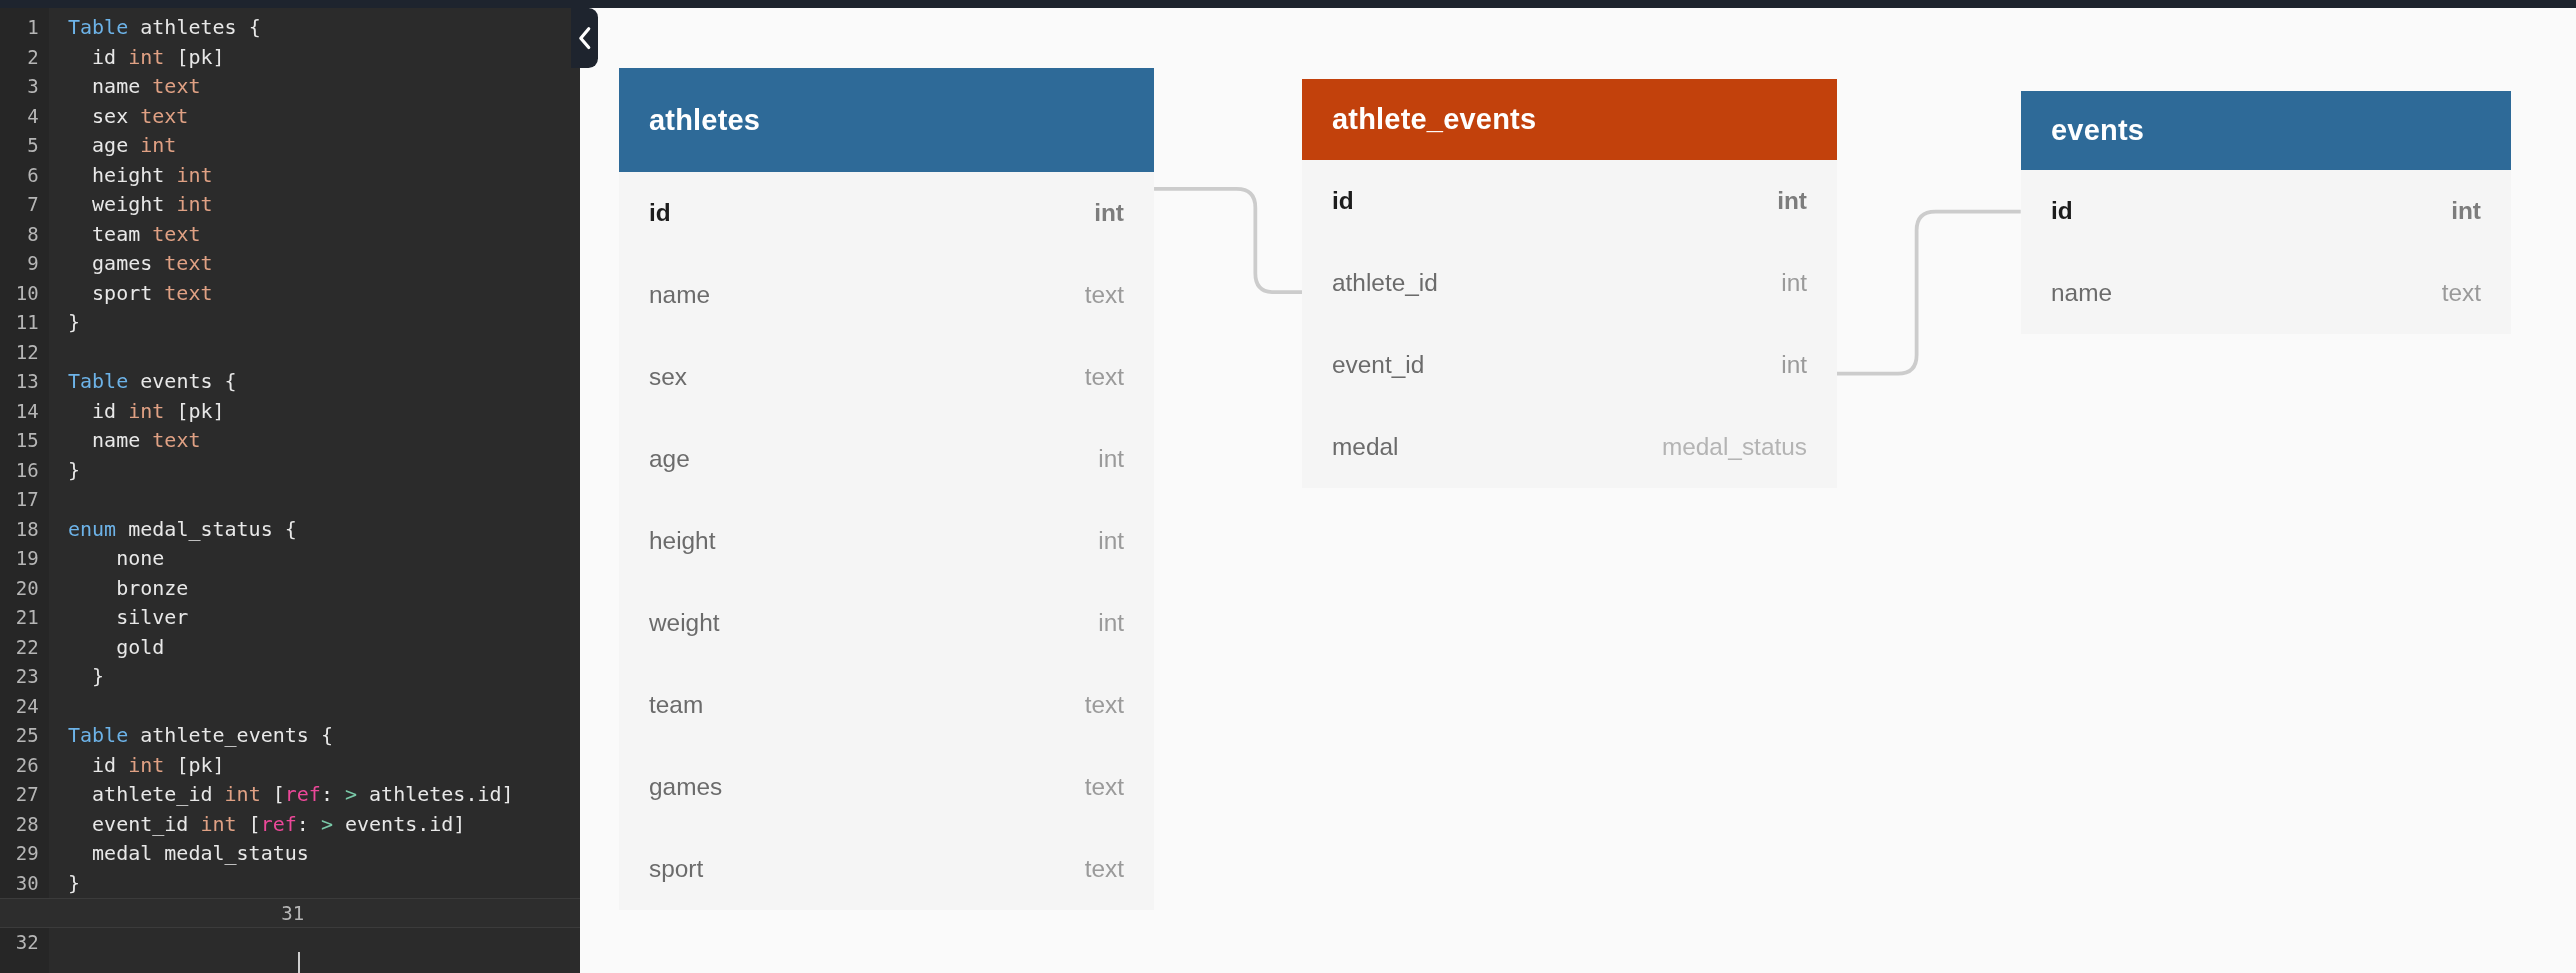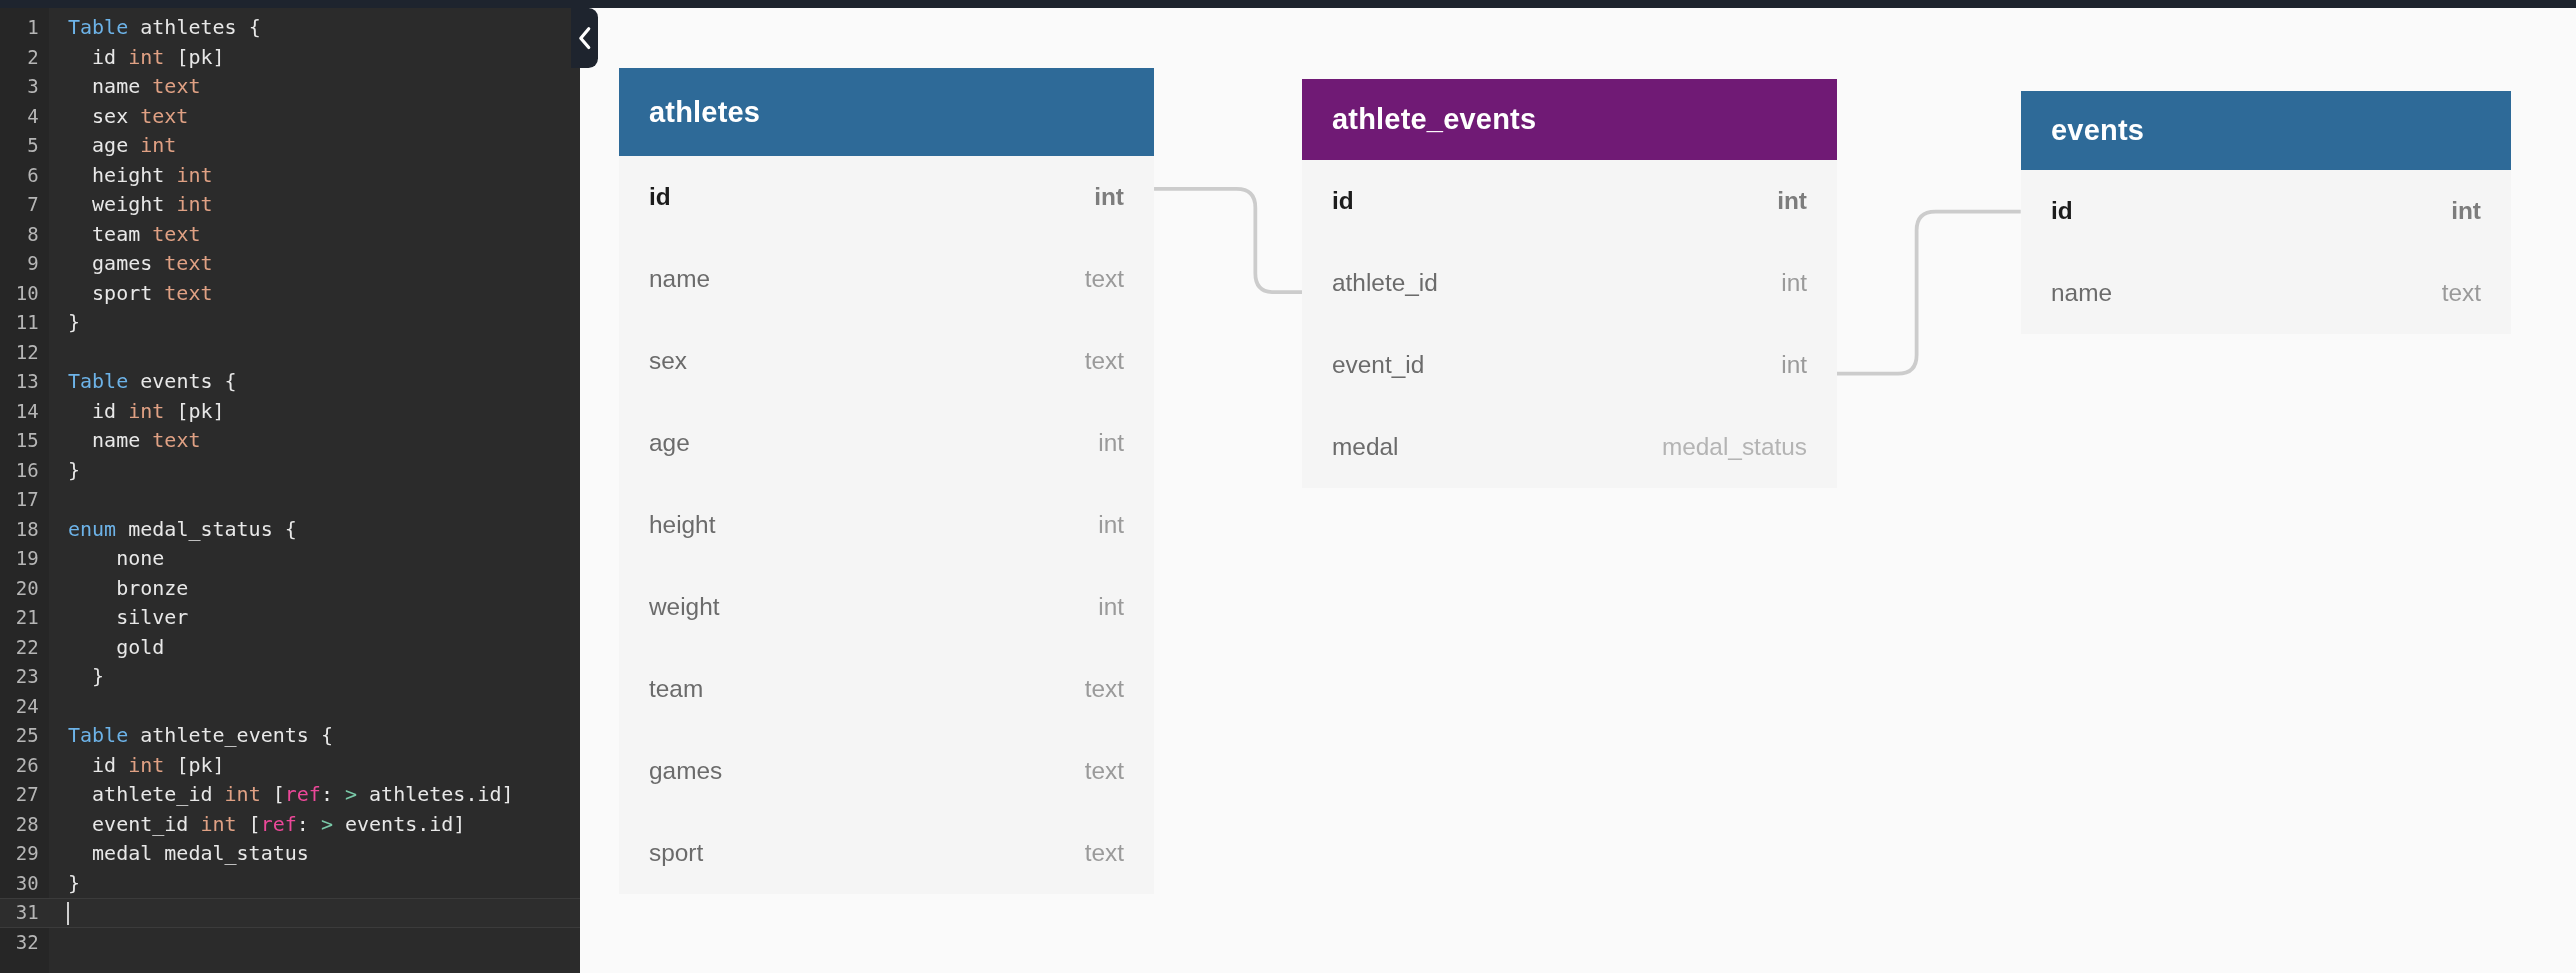--- a/index.html
+++ b/index.html
@@ -44,20 +44,21 @@
     height: 29.5px;
     white-space: pre;
     display: flex;
     align-items: center;
   }
   .code-line.active {
     background: #2d2d2d;
     border-top: 0.9px solid #3b3b3b;
     border-bottom: 0.9px solid #3b3b3b;
     height: 29.5px;
+    flex-direction: column;
   }
   .ln {
     flex: 0 0 49px;
     width: 49px;
     text-align: right;
     padding-right: 10.3px;
     color: #b6b6b6;
     font-size: 19px;
     user-select: none;
   }
@@ -189,21 +190,21 @@
     </span>
   </div>
 
   <div class="canvas">
     <svg class="links" id="links-svg" viewBox="0 0 2128 1029" preserveAspectRatio="none">
         <path d="M 612 193 L 700 193 Q 720 193 720 213 L 720 283 Q 720 303 740 303 L 770 303" fill="none" stroke="#cccccc" stroke-width="4"></path>
         <path d="M 1340 390 L 1405 390 Q 1425 390 1425 370 L 1425 237 Q 1425 217 1445 217 L 1536 217" fill="none" stroke="#cccccc" stroke-width="4"></path>
       </svg>
     <div id="tables-layer">
         <div class="tbl" style="left: 39px; top: 60px; width: 535px;">
-          <div class="tbl-head" style="height: 88px; background: rgb(46, 106, 152);">
+          <div class="tbl-head" style="height: 104px; background: rgb(46, 106, 152);">
             <span>athletes</span>
           </div>
           <div class="tbl-body" style="background: rgb(245, 245, 245);">
             <div class="fld pk" style="height: 82px;">
               <span class="fname">id</span>
               <span class="ftype">int</span>
             </div>
             <div class="fld" style="height: 82px;">
               <span class="fname">name</span>
               <span class="ftype">text</span>
@@ -232,21 +233,21 @@
               <span class="fname">games</span>
               <span class="ftype">text</span>
             </div>
             <div class="fld" style="height: 82px;">
               <span class="fname">sport</span>
               <span class="ftype">text</span>
             </div>
           </div>
         </div>
         <div class="tbl" style="left: 722px; top: 71px; width: 535px;">
-          <div class="tbl-head" style="height: 81px; background: #701a75;">
+          <div class="tbl-head" style="height: 81px; background: #c2410c;">
             <span>athlete_events</span>
           </div>
           <div class="tbl-body" style="background: rgb(245, 245, 245);">
             <div class="fld pk" style="height: 82px;">
               <span class="fname">id</span>
               <span class="ftype">int</span>
             </div>
             <div class="fld" style="height: 82px;">
               <span class="fname">athlete_id</span>
               <span class="ftype">int</span>

